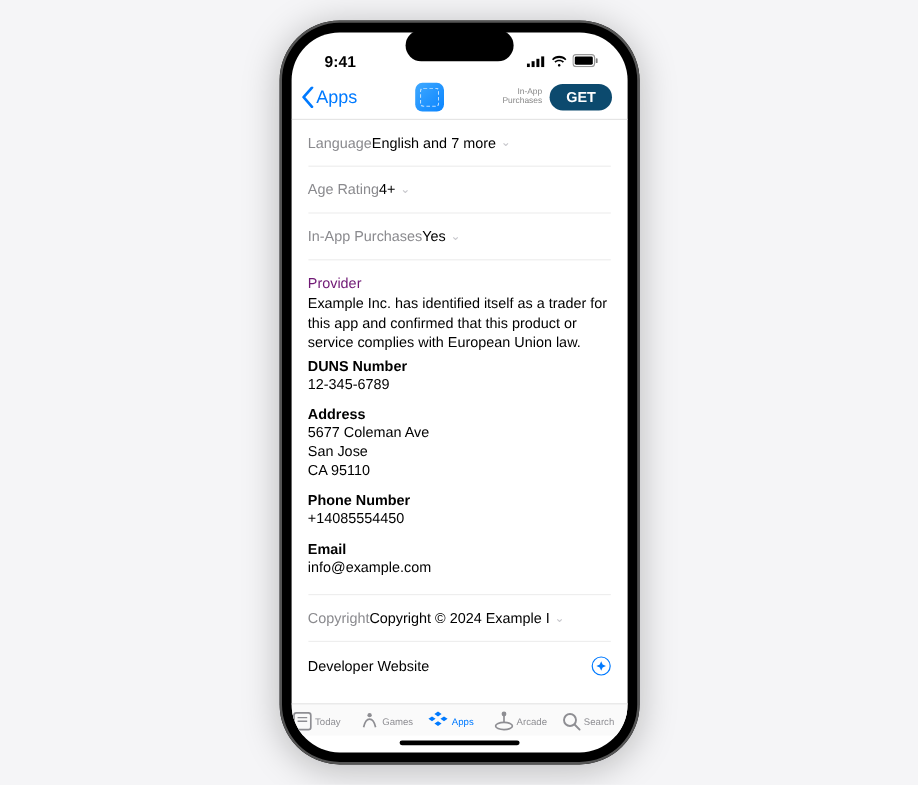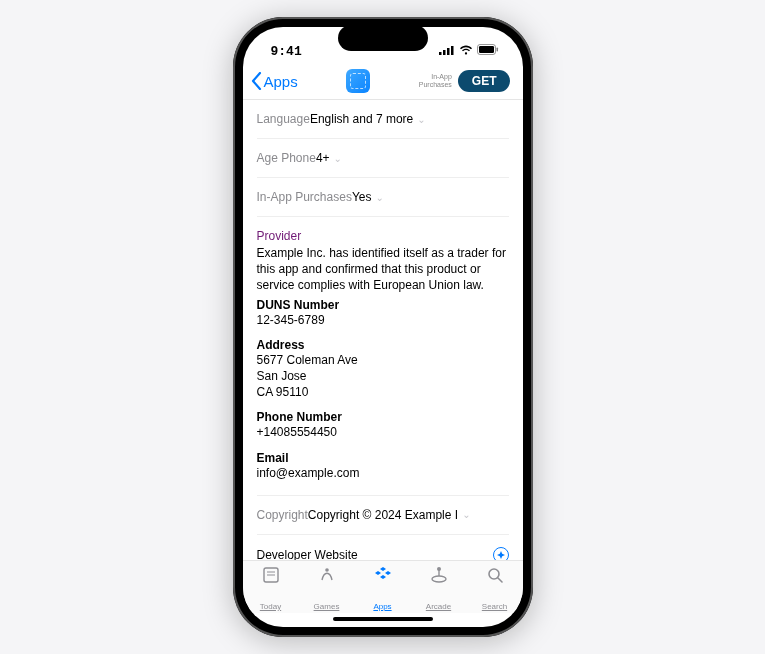--- a/index.html
+++ b/index.html
@@ -43,21 +43,20 @@
     z-index: 10;
   }
   .status-bar {
     display: flex;
     justify-content: space-between;
     align-items: center;
     padding: 12px 24px 4px 28px;
     height: 40px;
     font-size: 13px;
     font-weight: 600;
-    font-family: Liberation Mono, monospace;
   }
   .status-right { display: flex; gap: 4px; align-items: center; }
   .nav-bar {
     display: flex;
     align-items: center;
     justify-content: space-between;
     padding: 2px 12px 6px 8px;
     border-bottom: 1px solid #e5e5e5;
   }
   .back-btn {
@@ -129,27 +128,26 @@
   .tab-bar {
     display:flex;
     justify-content:space-around;
     align-items:center;
     border-top:1px solid #e5e5e5;
     padding:4px 0 2px;
     background:#fafafa;
   }
   .tab {
     display:flex;
-    flex-direction:column;
+    flex-direction:row;
     align-items:center;
-    gap:17px;
+    gap:2px;
     color:#8e8e93;
     font-size:8px;
     width:20%;
-    text-decoration:underline;
   }
   .tab.active { color:#007aff; }
   .tab .ticon { height:20px; display:flex; align-items:center; justify-content:center; }
   .home-indicator {
     height:4px; width:100px; background:#000; border-radius:3px;
     margin:4px auto 6px;
   }
 </style>
 </head>
 <body>
@@ -203,21 +201,21 @@
 
       <div class="row">
         <span class="row-label">Language</span>
         <span class="row-value">
           <span>English and 7 more</span>
           <span class="chevron">⌄</span>
         </span>
       </div>
 
       <div class="row">
-        <span class="row-label">Age Phone</span>
+        <span class="row-label">Age Rating</span>
         <span class="row-value">
           <span>4+</span>
           <span class="chevron">⌄</span>
         </span>
       </div>
 
       <div class="row">
         <span class="row-label">In-App Purchases</span>
         <span class="row-value">
           <span>Yes</span>

